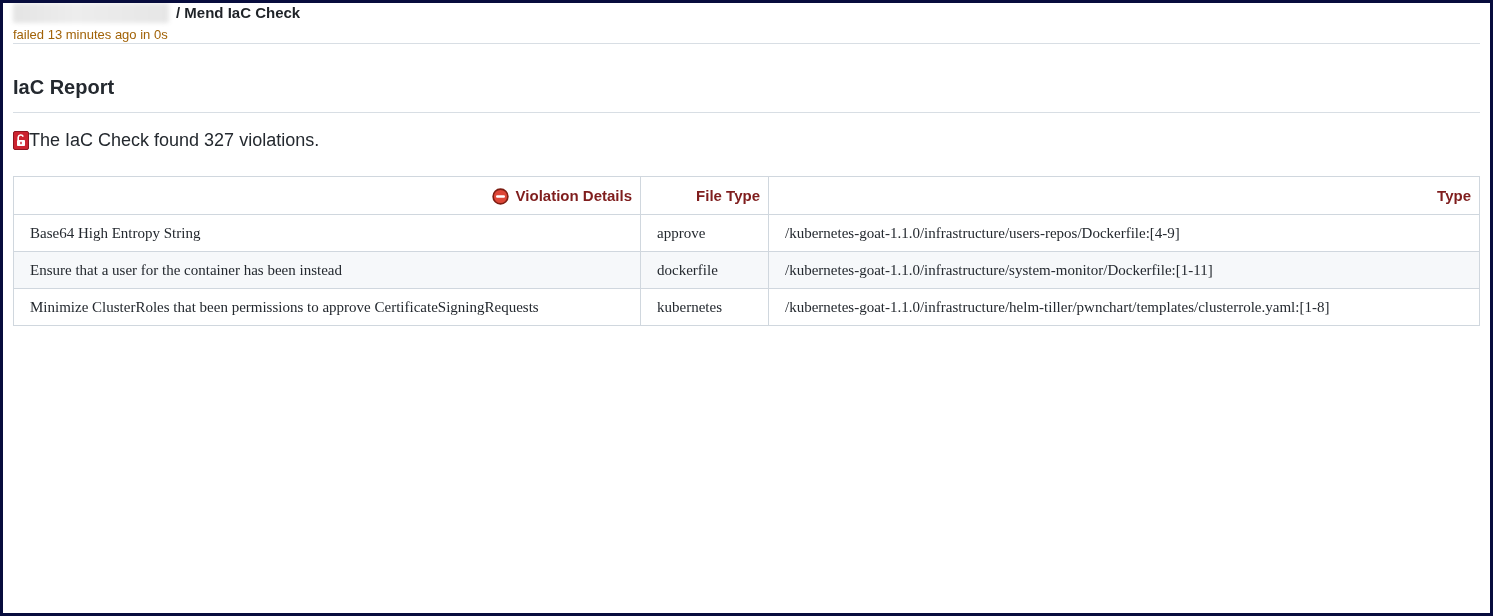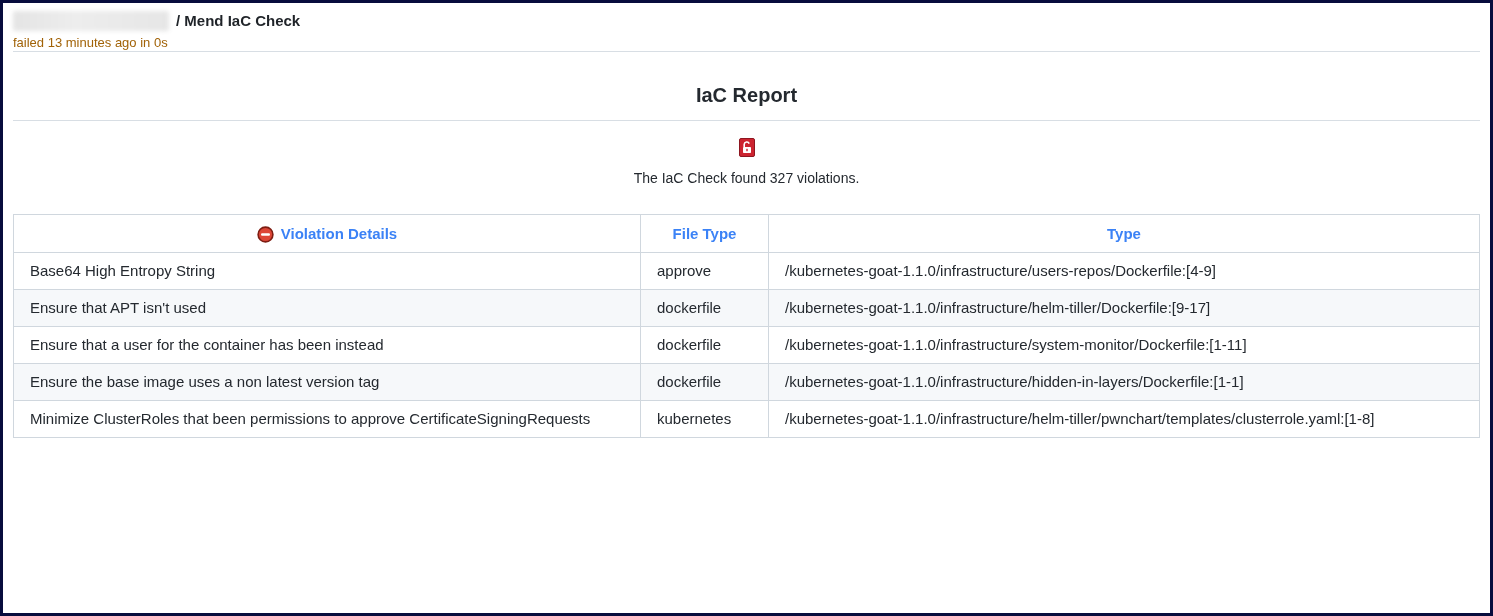--- a/index.html
+++ b/index.html
@@ -13,21 +13,21 @@
     font-family: "Liberation Sans", sans-serif;
     color: #24292f;
   }
   .content { margin: 0 10px; }
 
   
   .check-title {
     display: flex;
     align-items: center;
     gap: 7px;
-    padding-top: 8px;
+    padding-top: 0;
     font-size: 15px;
     font-weight: 700;
     color: #1f2328;
     line-height: 20px;
   }
   .redacted {
     display: inline-block;
     width: 156px;
     height: 20px;
     background: linear-gradient(90deg,#e4e4e4,#ededed 40%,#e6e6e6);
@@ -45,56 +45,55 @@
     border-top: 1px solid #d8dee4;
     margin: 0;
   }
   .divider-top { margin-top: 15px; }
   .report-heading {
     font-size: 20px;
     font-weight: 700;
     color: #24292f;
     margin: 31px 0 13px 0;
     line-height: 24px;
-    text-align: center;
   }
   .summary-line {
     display: flex;
     align-items: center;
-    gap: 11px;
-    font-size: 14px;
+    gap: 0;
+    font-size: 18px;
     margin: 17px 0 0 0;
     line-height: 20px;
-    flex-direction: column;
   }
   .lock-icon svg { display: block; }
 
   
   table.report-table {
     width: 100%;
     border-collapse: collapse;
     table-layout: fixed;
     margin-top: 26px;
     font-size: 15px;
   }
   .report-table th, .report-table td {
     border: 1px solid #d0d7de;
     line-height: 20px;
     vertical-align: middle;
   }
   .report-table th {
     font-weight: 600;
-    text-align: center;
+    text-align: right;
     padding: 8px 8px;
     background: #ffffff;
-    color: #3b82f6;
+    color: #7f1d1d;
   }
   .report-table td {
     text-align: left;
     padding: 8px 16px;
+    font-family: Liberation Serif, serif;
   }
   .report-table tbody tr:nth-child(even) td { background: #f6f8fa; }
   .th-flex {
     display: inline-flex;
     align-items: center;
     gap: 7px;
     vertical-align: middle;
   }
   .no-entry-icon svg { display: block; }
 </style>
@@ -150,33 +149,23 @@
         <th>Type</th>
       </tr>
     </thead>
     <tbody id="violations-tbody">
         <tr>
           <td>Base64 High Entropy String</td>
           <td>approve</td>
           <td>/kubernetes-goat-1.1.0/infrastructure/users-repos/Dockerfile:[4-9]</td>
         </tr>
         <tr>
-          <td>Ensure that APT isn't used</td>
-          <td>dockerfile</td>
-          <td>/kubernetes-goat-1.1.0/infrastructure/helm-tiller/Dockerfile:[9-17]</td>
-        </tr>
-        <tr>
           <td>Ensure that a user for the container has been instead</td>
           <td>dockerfile</td>
           <td>/kubernetes-goat-1.1.0/infrastructure/system-monitor/Dockerfile:[1-11]</td>
-        </tr>
-        <tr>
-          <td>Ensure the base image uses a non latest version tag</td>
-          <td>dockerfile</td>
-          <td>/kubernetes-goat-1.1.0/infrastructure/hidden-in-layers/Dockerfile:[1-1]</td>
         </tr>
         <tr>
           <td>Minimize ClusterRoles that been permissions to approve CertificateSigningRequests</td>
           <td>kubernetes</td>
           <td>/kubernetes-goat-1.1.0/infrastructure/helm-tiller/pwnchart/templates/clusterrole.yaml:[1-8]</td>
         </tr>
       </tbody>
   </table>
 
 </div>

